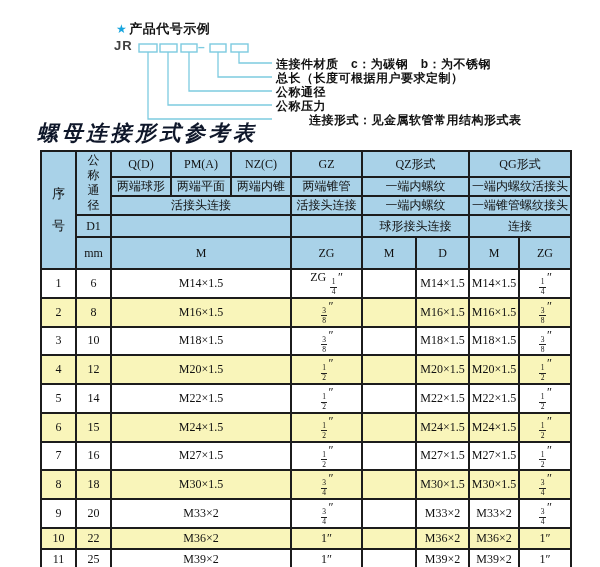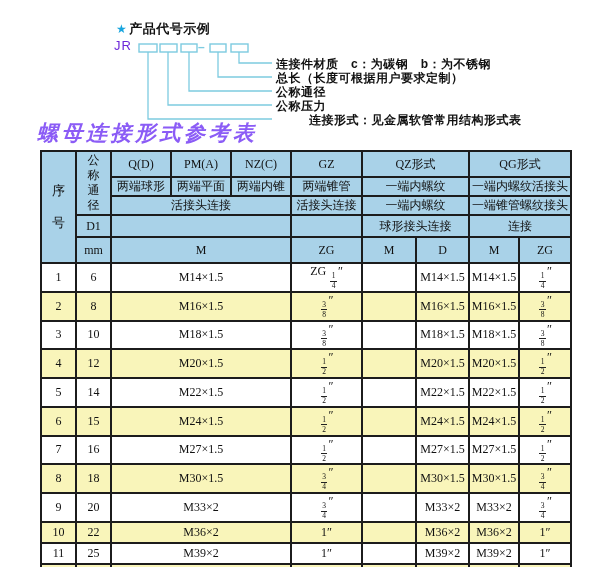--- a/index.html
+++ b/index.html
@@ -4,40 +4,40 @@
 <style>
   html,body{margin:0;padding:0;}
   body{
     width:600px;height:567px;position:relative;background:#fff;
     font-family:"Liberation Sans","DejaVu Sans",sans-serif;color:#111;
     overflow:hidden;
   }
   
   .callout-heading{position:absolute;left:116px;top:20px;font-size:13px;font-weight:700;letter-spacing:.5px;}
   .callout-heading .star{color:var(--star,#18a5de);margin-right:2px;font-size:12px;}
-  .code-prefix{position:absolute;left:114px;top:38px;font-size:13px;font-weight:400;letter-spacing:1px;color:#6d28d9;}
+  .code-prefix{position:absolute;left:114px;top:38px;font-size:13px;font-weight:700;letter-spacing:1px;color:#404040;}
   .code-sep{position:absolute;left:198px;top:40px;font-size:12px;font-weight:700;color:var(--callout-line,#7dcbe0);}
   .callout-svg{position:absolute;left:0;top:0;}
   .callout-label{position:absolute;left:276px;font-size:12px;font-weight:700;letter-spacing:.5px;white-space:nowrap;}
   .cl-0{top:56px;} .cl-1{top:70px;} .cl-2{top:84px;} .cl-3{top:98px;} .cl-4{top:112px;margin-left:33px;}
   
   .table-title{
     position:absolute;left:37px;top:119px;font-size:21px;font-weight:700;font-style:italic;
-    font-family:"DejaVu Serif","Liberation Serif",serif;letter-spacing:3.5px;color:#8b5cf6;
+    font-family:"DejaVu Serif","Liberation Serif",serif;letter-spacing:3.5px;color:#0f172a;
   }
   
   table.ref{
     position:absolute;left:40px;top:150px;width:530px;border-collapse:collapse;table-layout:fixed;
     font-family:"Liberation Serif","DejaVu Serif",serif;
   }
   table.ref th,table.ref td{
     border:2px solid var(--border,#1c1c1c);padding:0;text-align:center;vertical-align:middle;overflow:hidden;
   }
   table.ref thead th{background:var(--header-bg,#a9d2e8);font-weight:400;font-size:12px;}
-  tr.hr1{height:26px;} tr.hr2{height:16px;} tr.hr3{height:15px;} tr.hr4{height:22px;} tr.hr5{height:26px;}
+  tr.hr1{height:26px;} tr.hr2{height:16px;} tr.hr3{height:15px;} tr.hr4{height:22px;} tr.hr5{height:32px;}
   table.ref tbody td{height:19px;font-size:12px;background:#fff;white-space:nowrap;}
   table.ref tbody tr.alt td{background:var(--row-alt,#f9f5ba);}
   .v-wrap{display:inline-block;width:1.15em;word-break:break-all;font-size:13px;}
   .seq-text{line-height:32px;}
   .dn-text{line-height:15px;font-size:12px;}
   .frac{display:inline-flex;flex-direction:column;vertical-align:-3px;font-size:7.5px;line-height:1.15;margin:0 1px;}
   .frac .fn{border-bottom:1px solid #222;padding:0 1.5px;}
   .frac .fd{padding-top:.5px;}
 </style>
 </head>

